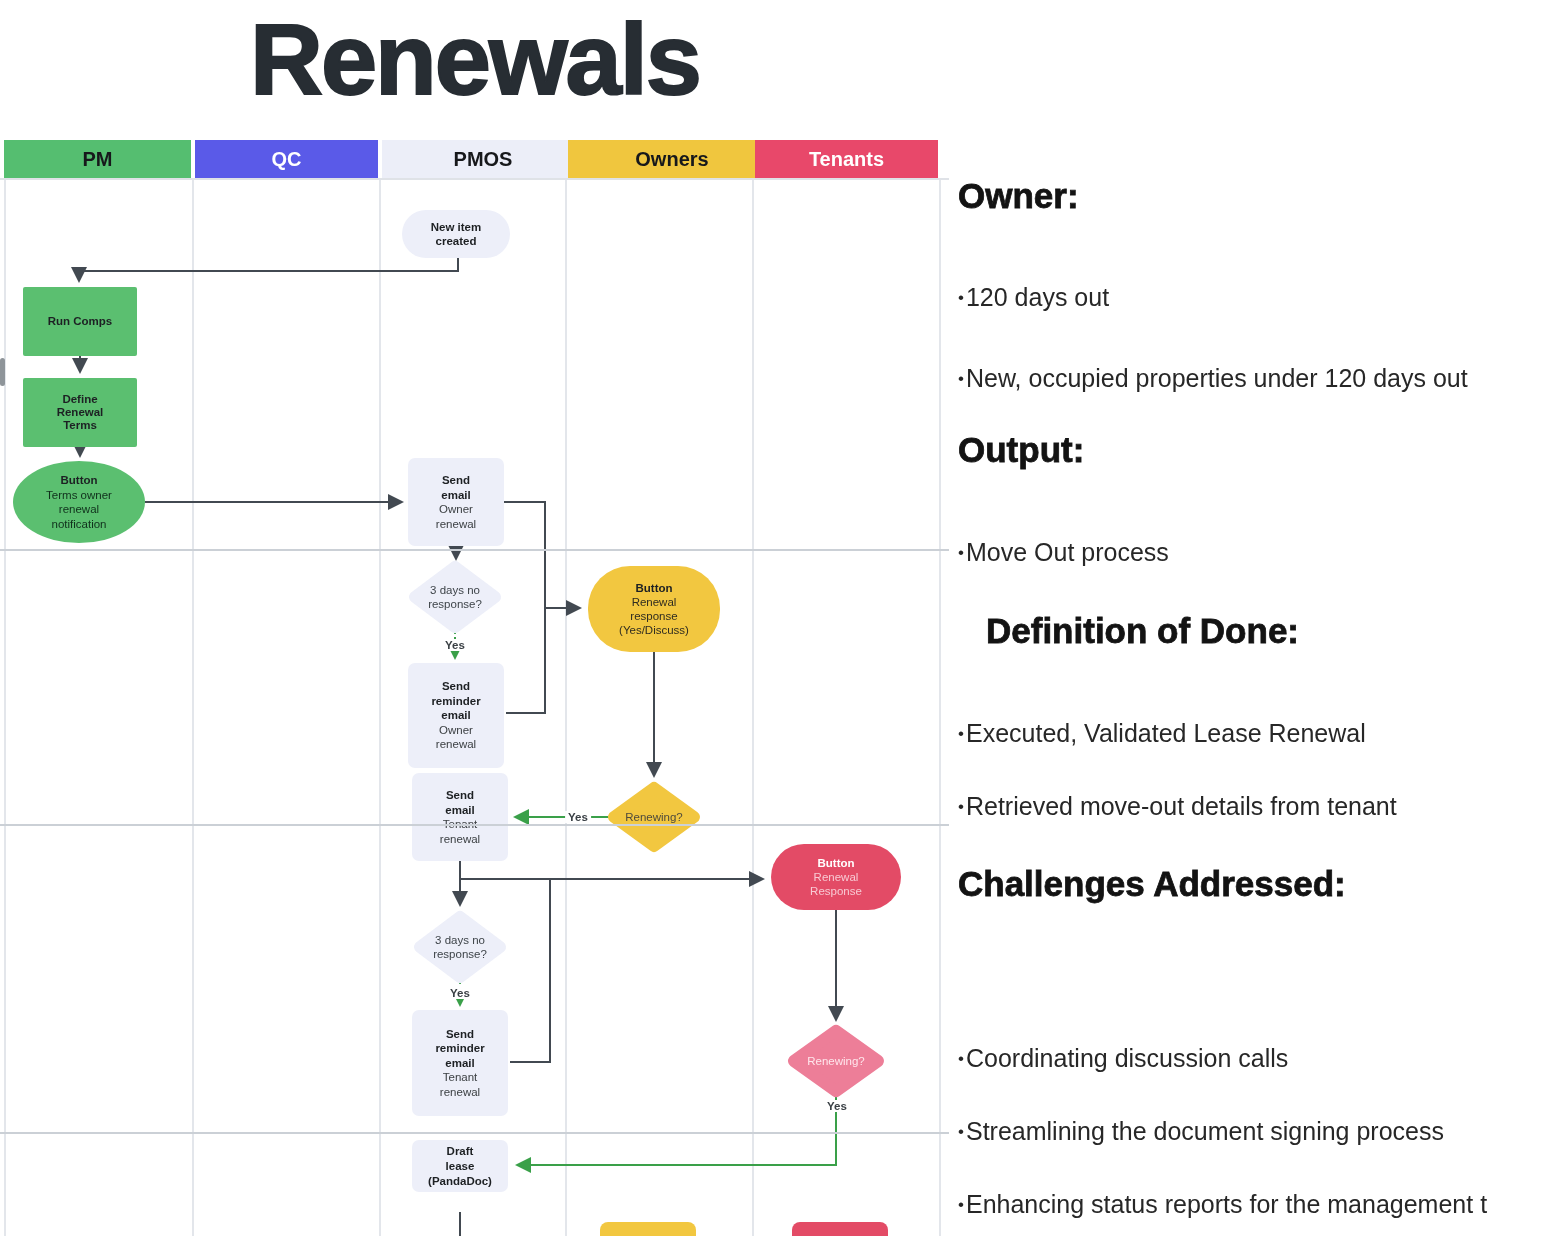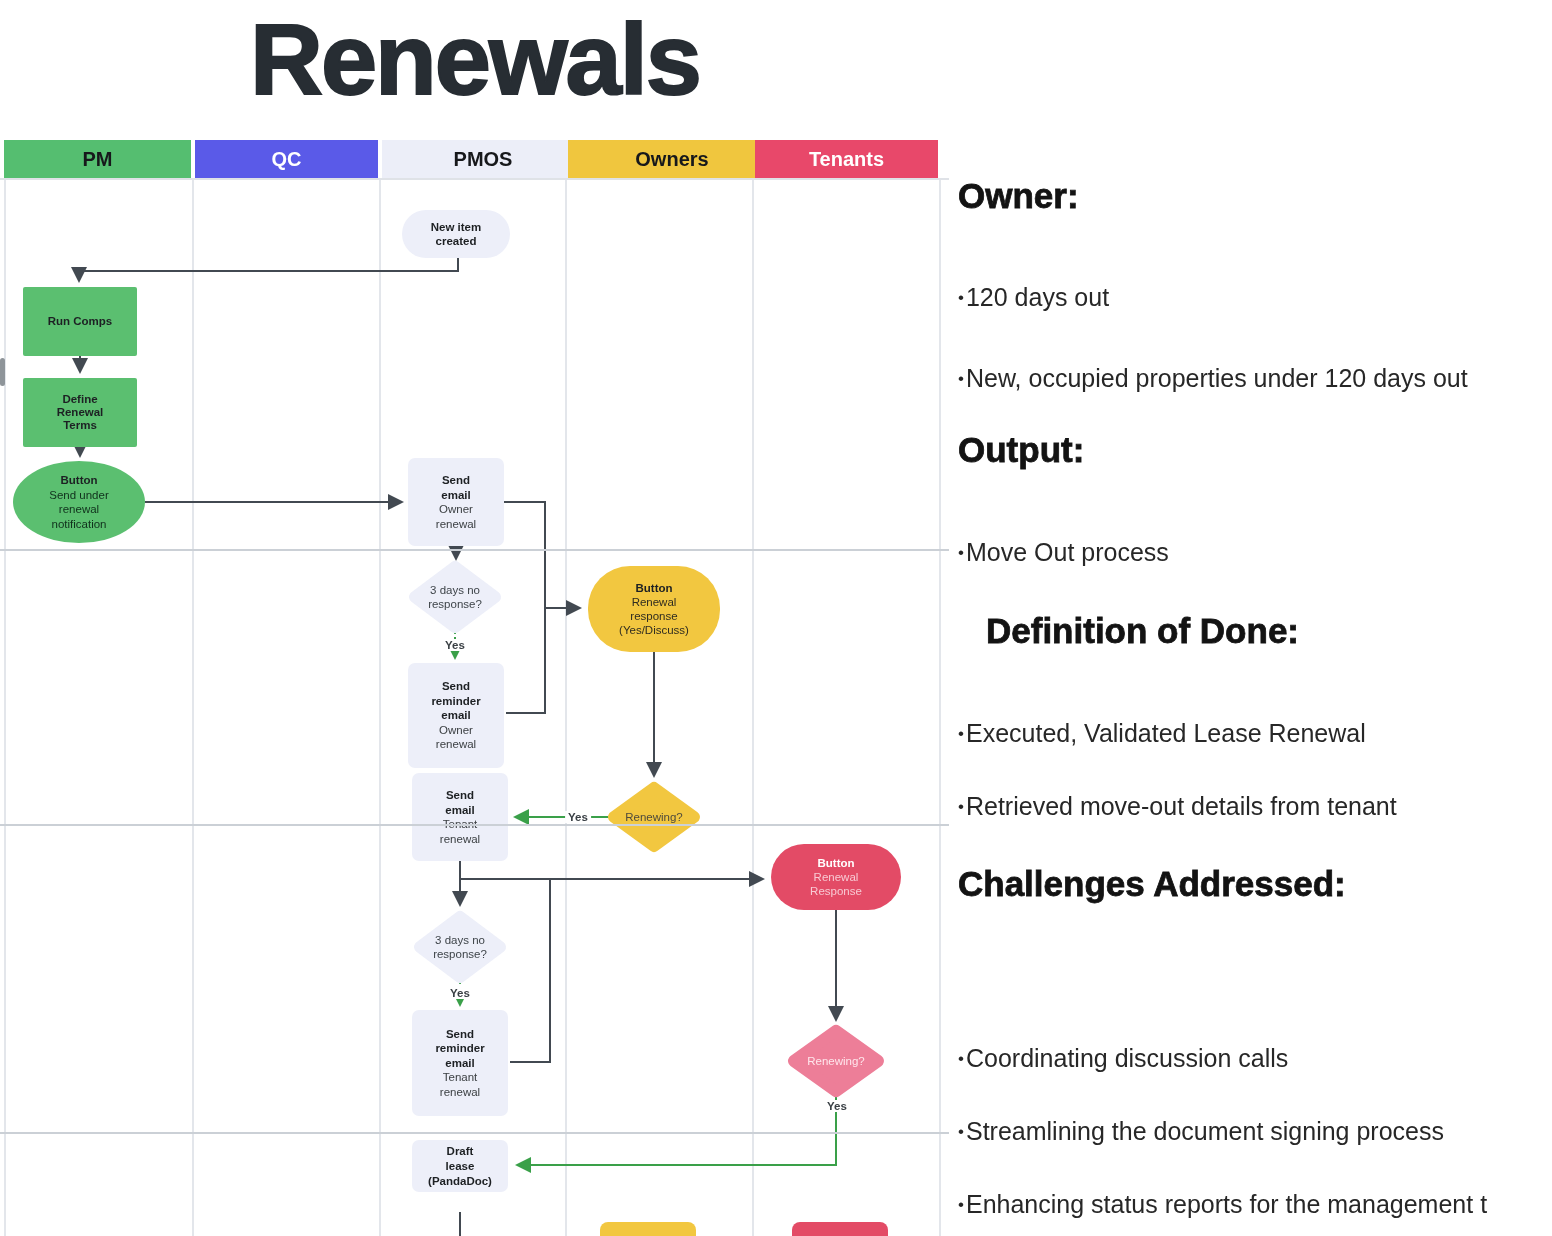--- a/index.html
+++ b/index.html
@@ -142,21 +142,21 @@
   </div>
 
   <div class="node green" style="left:23px;top:378px;width:114px;height:69px;line-height:13px;">
     <div class="nt">Define
 Renewal
 Terms</div>
   </div>
 
   <div class="node green" style="left:13px;top:461px;width:132px;height:82px;border-radius:50%;">
     <div class="nt">Button</div>
-    <div class="ns" style="color:#10301c;">Send under
+    <div class="ns" style="color:#10301c;">Terms owner
 renewal
 notification</div>
   </div>
 
   <div class="node lav" style="left:408px;top:458px;width:96px;height:88px;">
     <div class="nt">Send
 email</div>
     <div class="ns">Owner
 renewal</div>
   </div>

